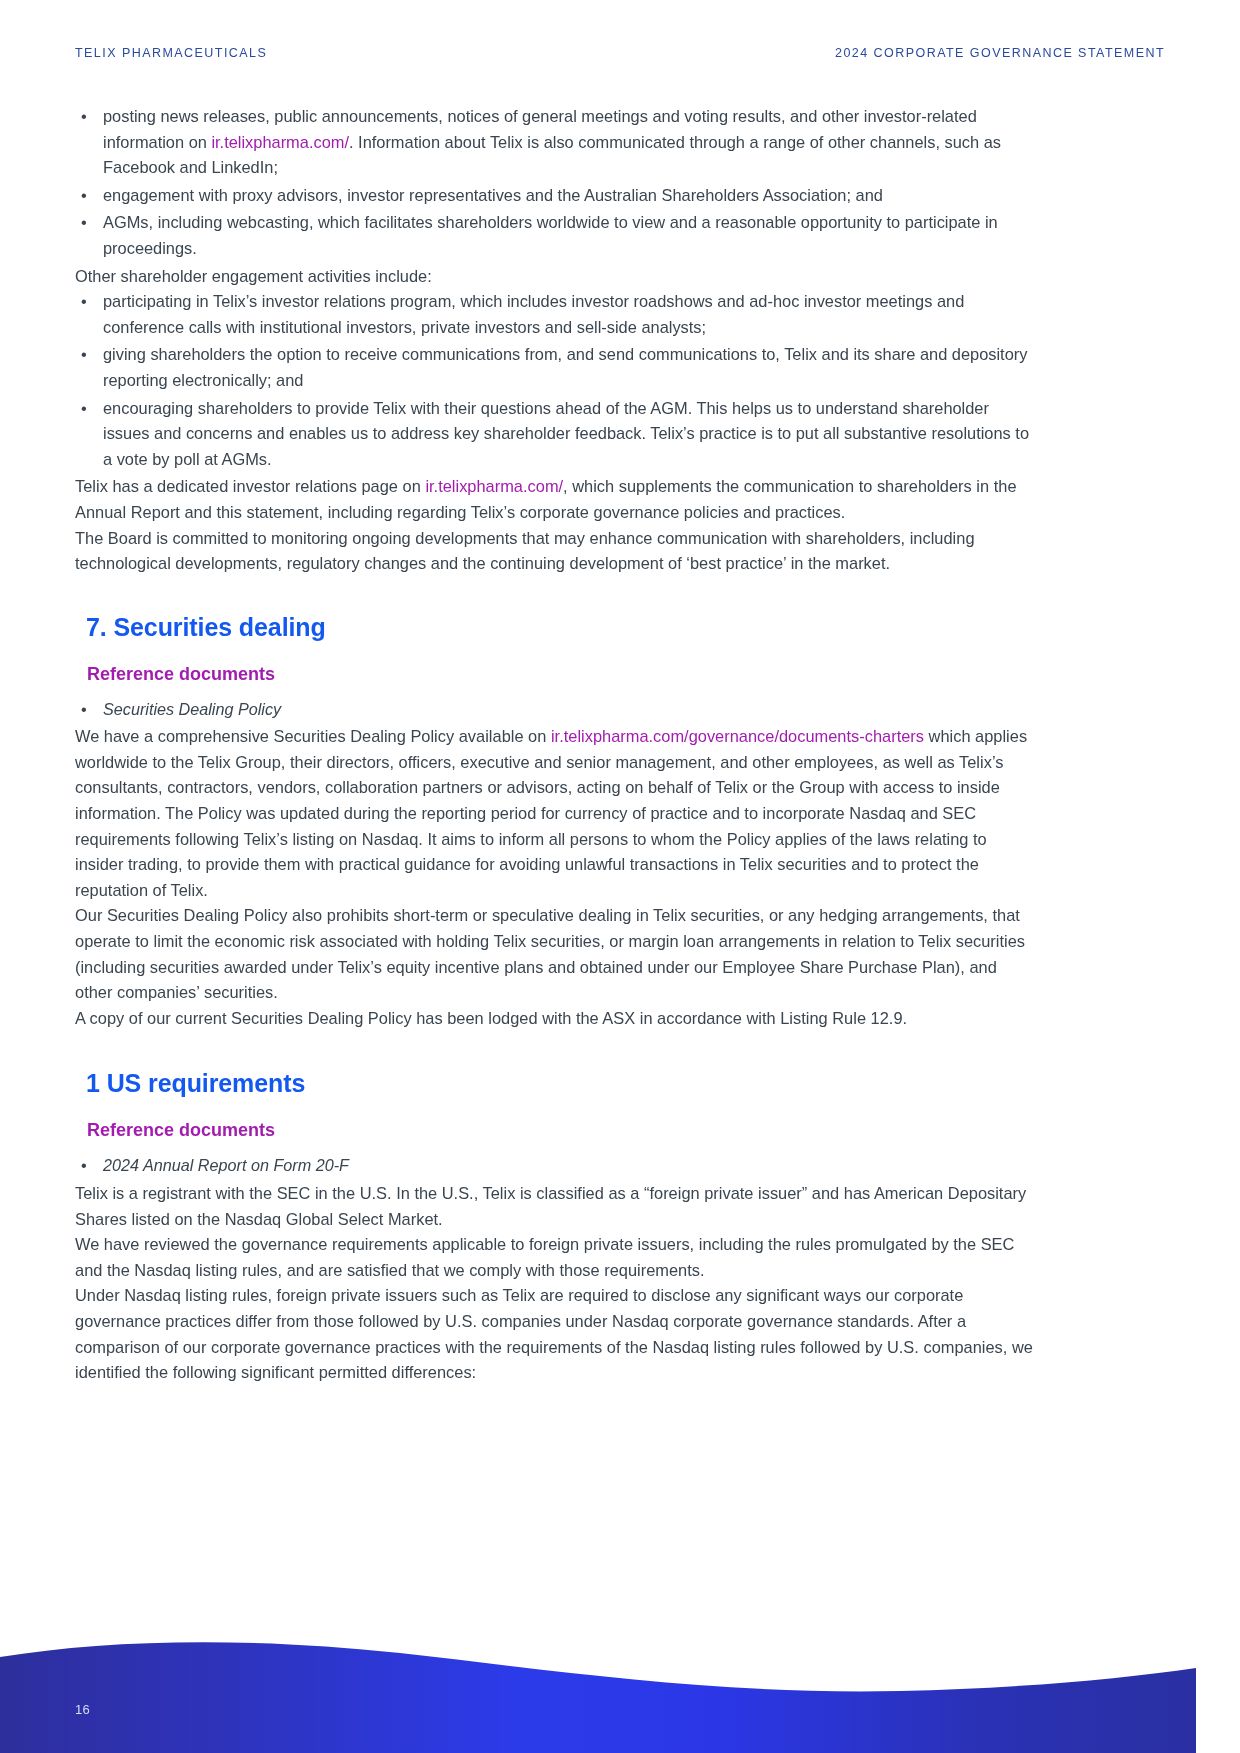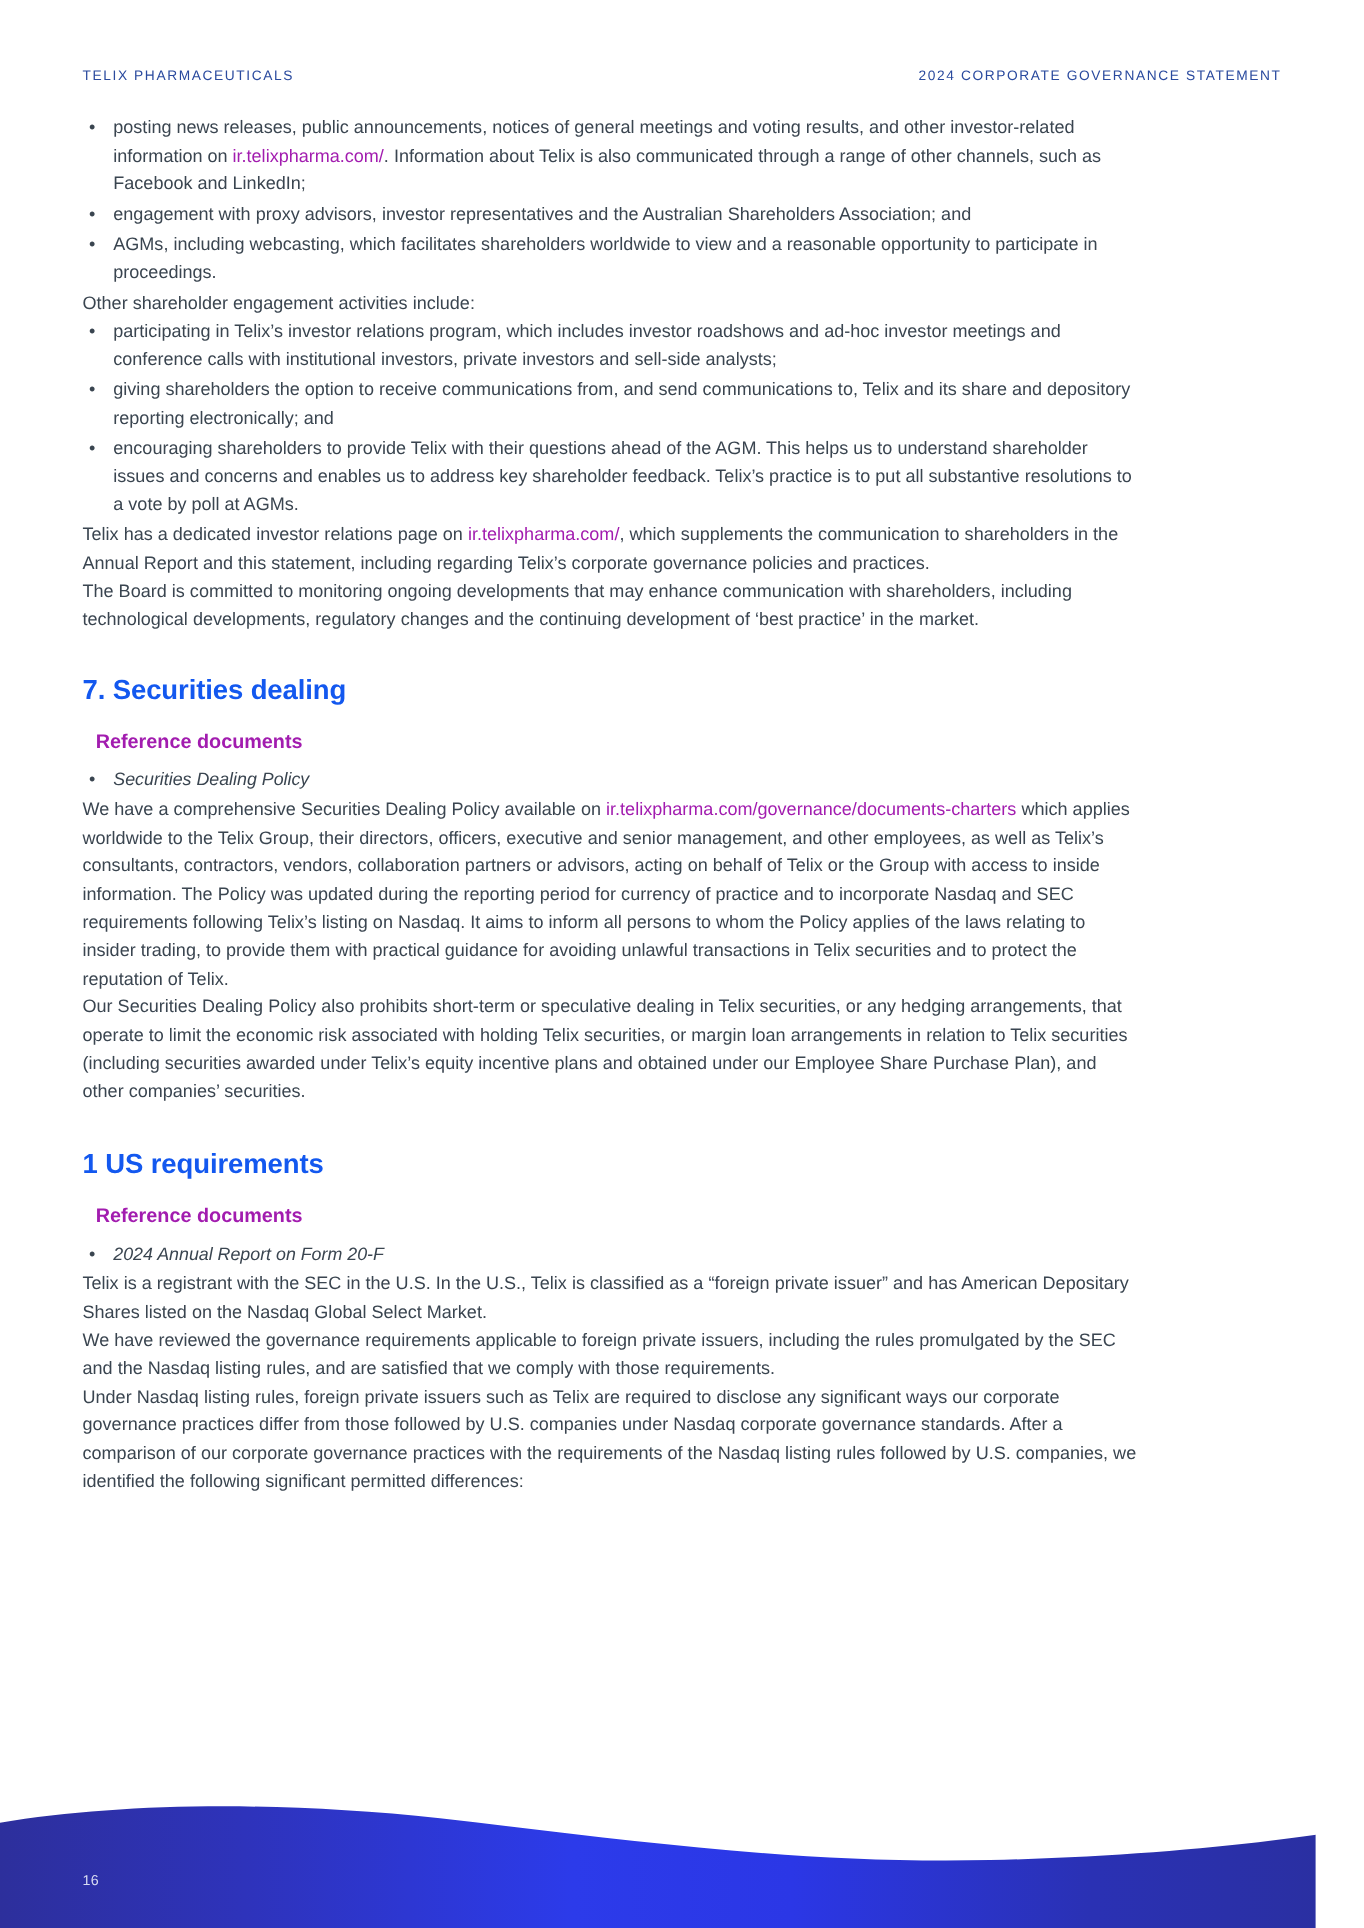--- a/index.html
+++ b/index.html
@@ -34,21 +34,21 @@
     justify-content: space-between;
     align-items: baseline;
   }
   .running-header span {
     font-size: 12.5px;
     letter-spacing: 1.45px;
     color: #2a4a9e;
     font-weight: 400;
     white-space: nowrap;
   }
-  .hdr-right { text-align: center; margin-top: 16px; }
+  .hdr-right { text-align: center; }
 
   
   .content {
     position: absolute;
     top: 104px;
     left: 75px;
     width: 960px;
   }
 
   p.body-text {
@@ -93,21 +93,21 @@
   a.doc-link, .doc-link {
     color: #a21caf;
     text-decoration: none;
   }
 
   h2.section-heading {
     font-size: 25px;
     line-height: 32px;
     font-weight: bold;
     color: #1358ef;
-    margin: 0;
+    margin: 11px;
     letter-spacing: -0.1px;
   }
   .heading-7-wrap { margin-top: 34px; }
   .heading-8-wrap { margin-top: 36px; }
 
   h3.ref-heading {
     font-size: 18px;
     line-height: 22px;
     font-weight: bold;
     color: #a21caf;
@@ -189,20 +189,21 @@
         <li>
           <span class="bullet-dot">•</span><span>Securities Dealing Policy</span>
         </li>
       </ul>
     </div>
 
     <p class="body-text gap-para"><span>We have a comprehensive Securities Dealing Policy available on </span><span class="doc-link">ir.telixpharma.com/governance/documents-charters</span><span> which applies worldwide to the Telix Group, their directors, officers, executive and senior management, and other employees, as well as Telix’s consultants, contractors, vendors, collaboration partners or advisors, acting on behalf of Telix or the Group with access to inside information. The Policy was updated during the reporting period for currency of practice and to incorporate Nasdaq and SEC requirements following Telix’s listing on Nasdaq.  It aims to inform all persons to whom the Policy applies of the laws relating to insider trading, to provide them with practical guidance for avoiding unlawful transactions in Telix securities and to protect the reputation of Telix.</span></p>
 
     <p class="body-text gap-para">Our Securities Dealing Policy also prohibits short-term or speculative dealing in Telix securities, or any hedging arrangements, that operate to limit the economic risk associated with holding Telix securities, or margin loan arrangements in relation to Telix securities (including securities awarded under Telix’s equity incentive plans and obtained under our Employee Share Purchase Plan), and other companies’ securities.</p>
 
+    <p class="body-text gap-para">A copy of our current Securities Dealing Policy has been lodged with the ASX in accordance with Listing Rule 12.9.</p>
 
     <div class="heading-8-wrap">
       <h2 class="section-heading">1 US requirements</h2>
     </div>
 
     <div class="ref-heading-wrap">
       <h3 class="ref-heading">Reference documents</h3>
       <ul class="bullets ref-list ref-list-wrap">
         <li>
           <span class="bullet-dot">•</span><span>2024 Annual Report on Form 20-F</span>

